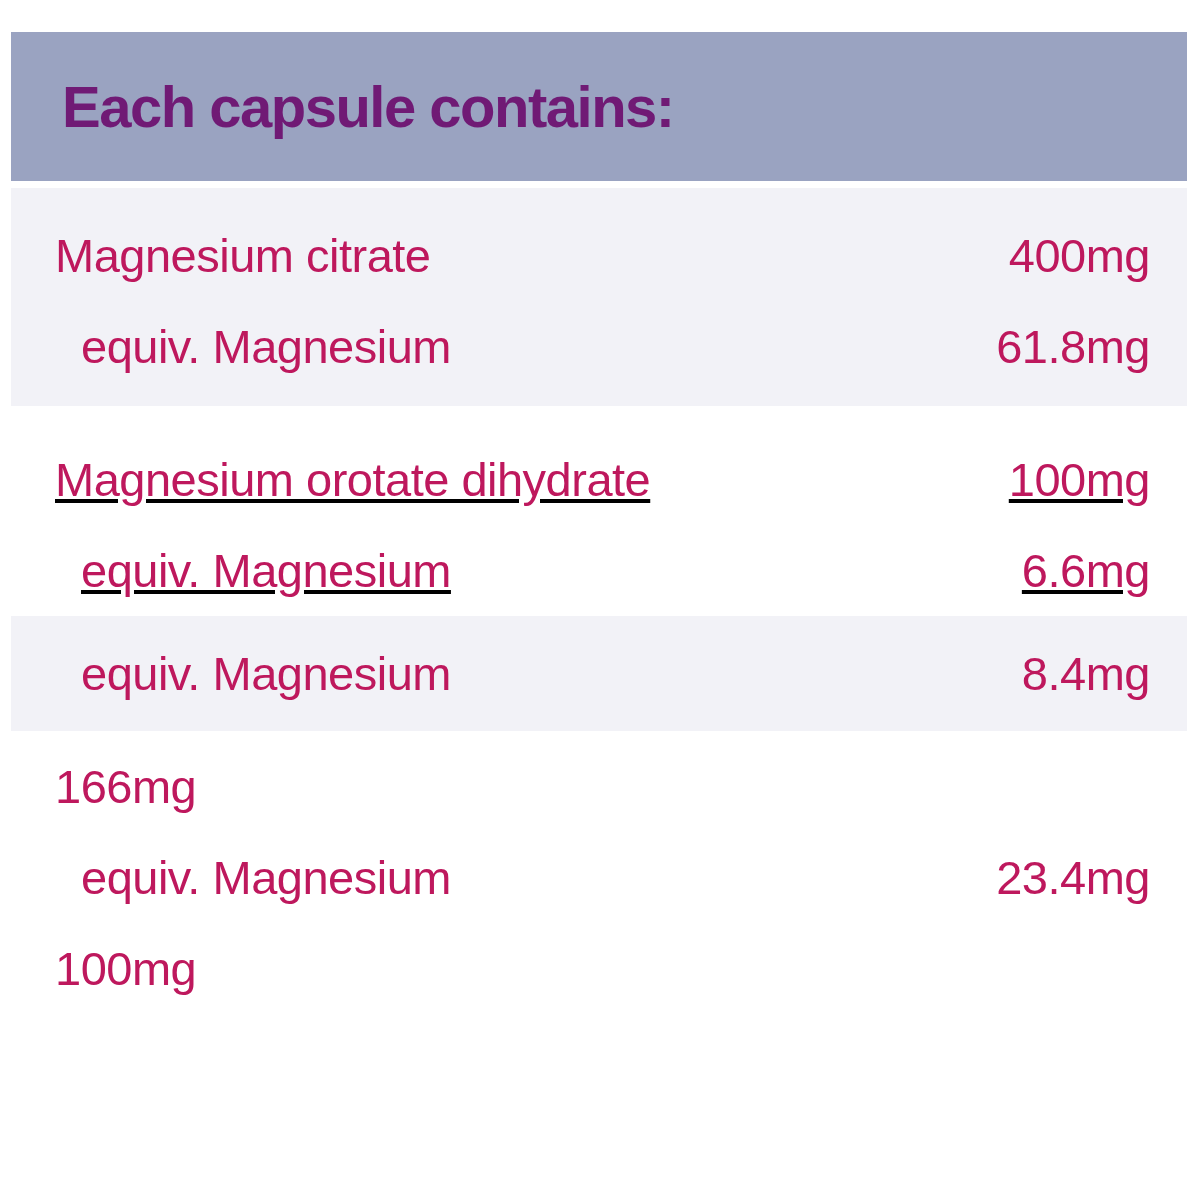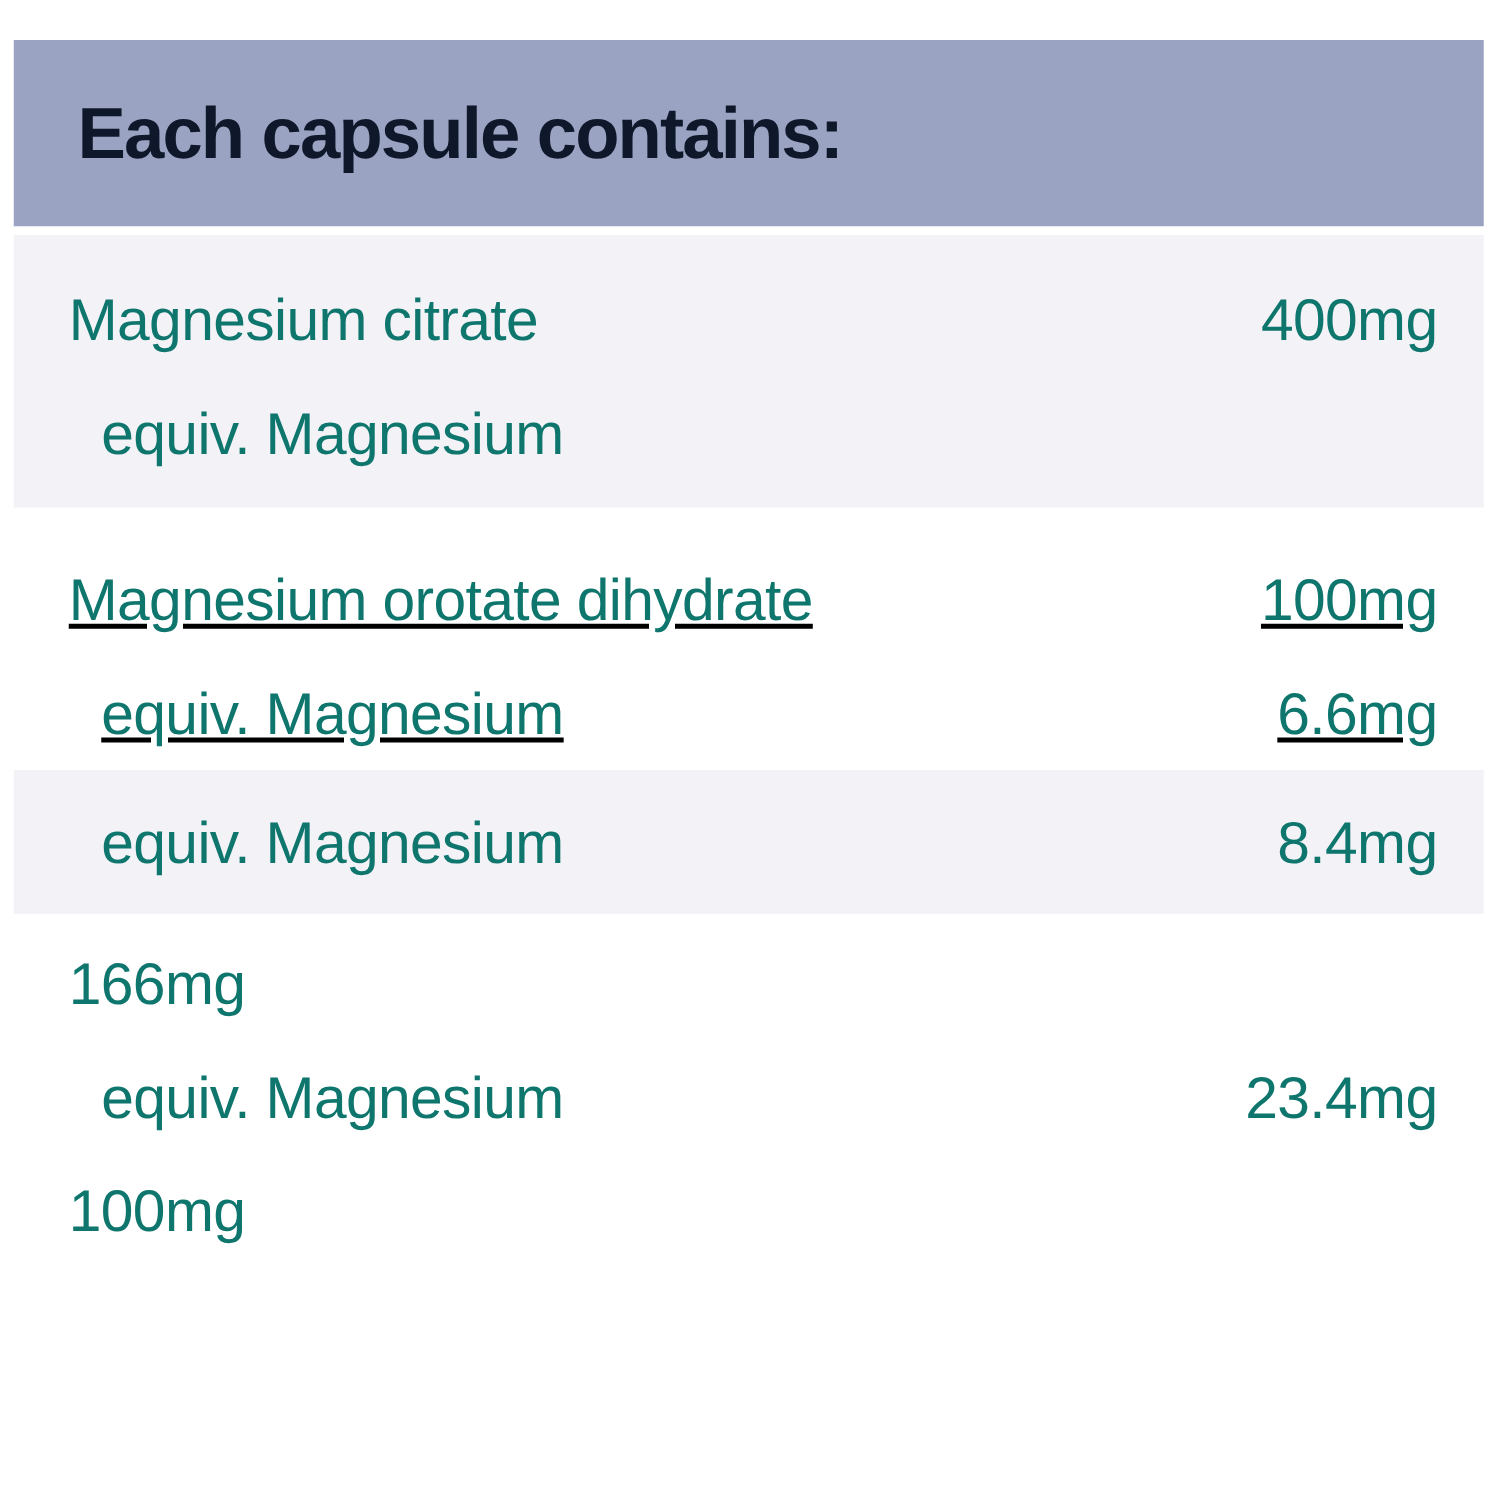--- a/index.html
+++ b/index.html
@@ -16,39 +16,39 @@
   }
   .header {
     height: 149px;
     background: #9aa3c1;
     display: flex;
     align-items: center;
     padding-left: 51px;
     margin-bottom: 7px;
   }
   .header-title {
-    color: #0f172a;
+    color: #701a75;
     font-size: 58px;
     font-weight: bold;
     letter-spacing: -1.5px;
   }
   .group { width: 100%; }
   .group.shaded { background: #f2f2f7; }
   .group-a { padding: 22px 0 14px 0; }
   .group-b { padding: 28px 0 0 0; text-decoration: underline; }
   .group-c { padding: 12px 0 12px 0; }
   .group-d { padding: 10px 0 10px 0; }
   .row {
     height: 91px;
     display: flex;
     align-items: center;
     justify-content: space-between;
     padding-left: 44px;
     padding-right: 37px;
-    color: #0f766e;
+    color: #be185d;
     font-size: 47px;
     letter-spacing: -0.5px;
   }
   .row .label.indent { padding-left: 26px; }
   .row .value { text-align: right; }
 </style>
 </head>
 <body>
 
 <div class="panel">
@@ -57,20 +57,21 @@
     <span class="header-title">Each capsule contains:</span>
   </div>
 
   <div class="group shaded group-a">
     <div class="row">
       <span class="label">Magnesium citrate</span>
       <span class="value">400mg</span>
     </div>
     <div class="row">
       <span class="label indent">equiv. Magnesium</span>
+      <span class="value">61.8mg</span>
     </div>
   </div>
 
   <div class="group group-b">
     <div class="row">
       <span class="label">Magnesium orotate dihydrate</span>
       <span class="value">100mg</span>
     </div>
     <div class="row">
       <span class="label indent">equiv. Magnesium</span>

